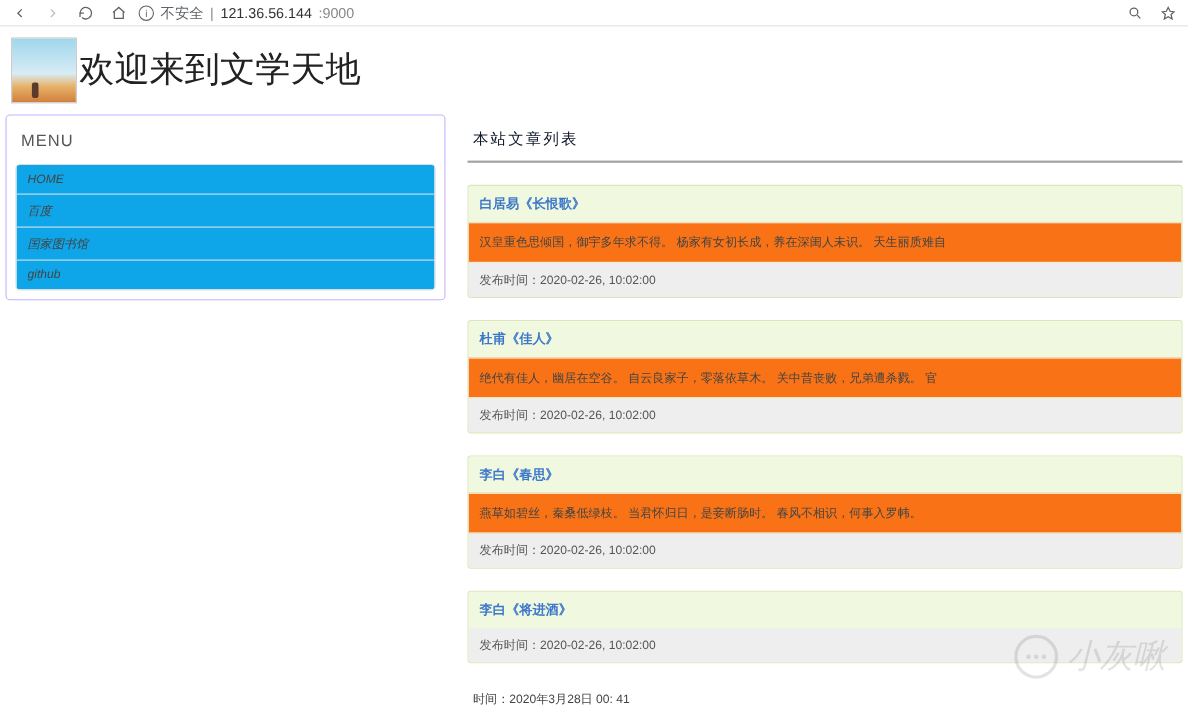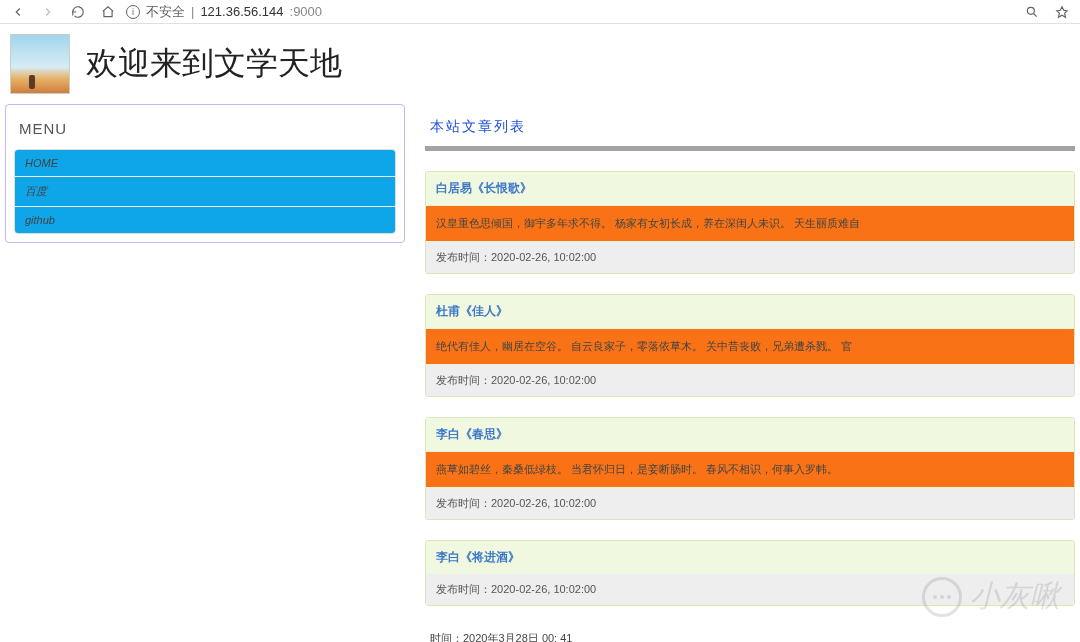--- a/index.html
+++ b/index.html
@@ -26,21 +26,21 @@
     .url-host { color:#333; }
     .url-port { color:#888; }
     .spacer { flex:1; }
     .right-icons { display:flex; gap:14px; align-items:center; }
 
     
     .site-header {
       display:flex;
       align-items:center;
       padding:10px;
-      gap:16px;
+      gap:2px;
     }
     .logo {
       width:60px; height:60px;
       background: linear-gradient(180deg,#9fd6ec 0%, #d8ecf5 55%, #e7b26a 75%, #d07f3c 100%);
       border:1px solid #ccc;
       position:relative;
       overflow:hidden;
     }
     .logo::after{
       content:"";
@@ -76,23 +76,23 @@
       background:#0ea5e9;
       cursor:pointer;
       font-style:italic;
     }
     .menu-item:last-child { border-bottom:none; }
 
     .main { flex:1; }
     .main-title {
       font-family:"SimSun","宋体",serif;
       font-size:14px;
-      color:#1d4ed8;
+      color:#0f172a;
       padding:14px 5px 10px 5px;
-      border-bottom:5px solid #a3a3a3;
+      border-bottom:2px solid #a3a3a3;
       letter-spacing:2px;
     }
 
     .article {
       margin-top:20px;
       border:1px solid #d9e7b8;
       border-radius:3px;
       overflow:hidden;
       background:#fff;
     }
@@ -199,20 +199,21 @@
   <div class="logo"></div>
   <div class="site-title">欢迎来到文学天地</div>
 </div>
 
 <div class="page">
   <aside class="sidebar">
     <div class="menu-title">MENU</div>
     <div class="menu-list">
       <div class="menu-item">HOME</div>
       <div class="menu-item">百度</div>
+      <div class="menu-item">国家图书馆</div>
       <div class="menu-item">github</div>
     </div>
   </aside>
 
   <main class="main">
     <div class="main-title">本站文章列表</div>
 
     <div class="article">
       <div class="article-title">白居易《长恨歌》</div>
       <div class="article-body">汉皇重色思倾国，御宇多年求不得。 杨家有女初长成，养在深闺人未识。 天生丽质难自</div>

